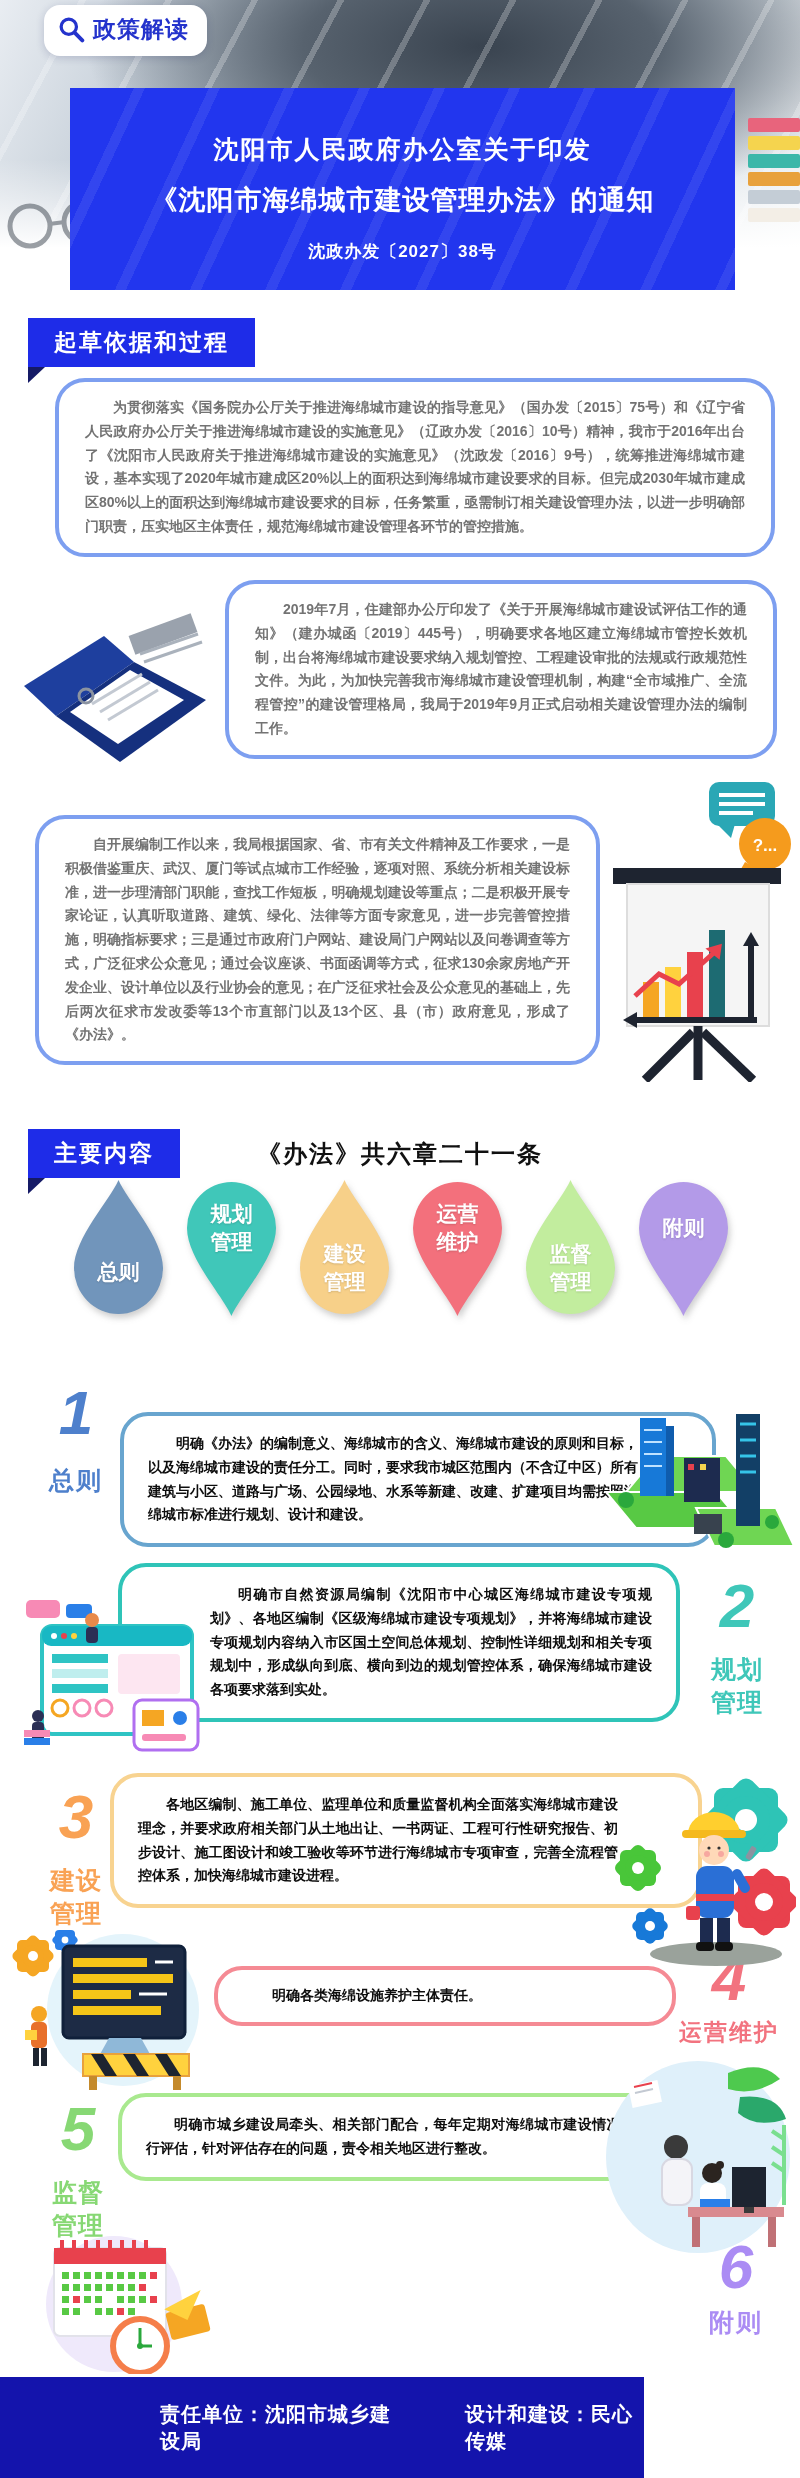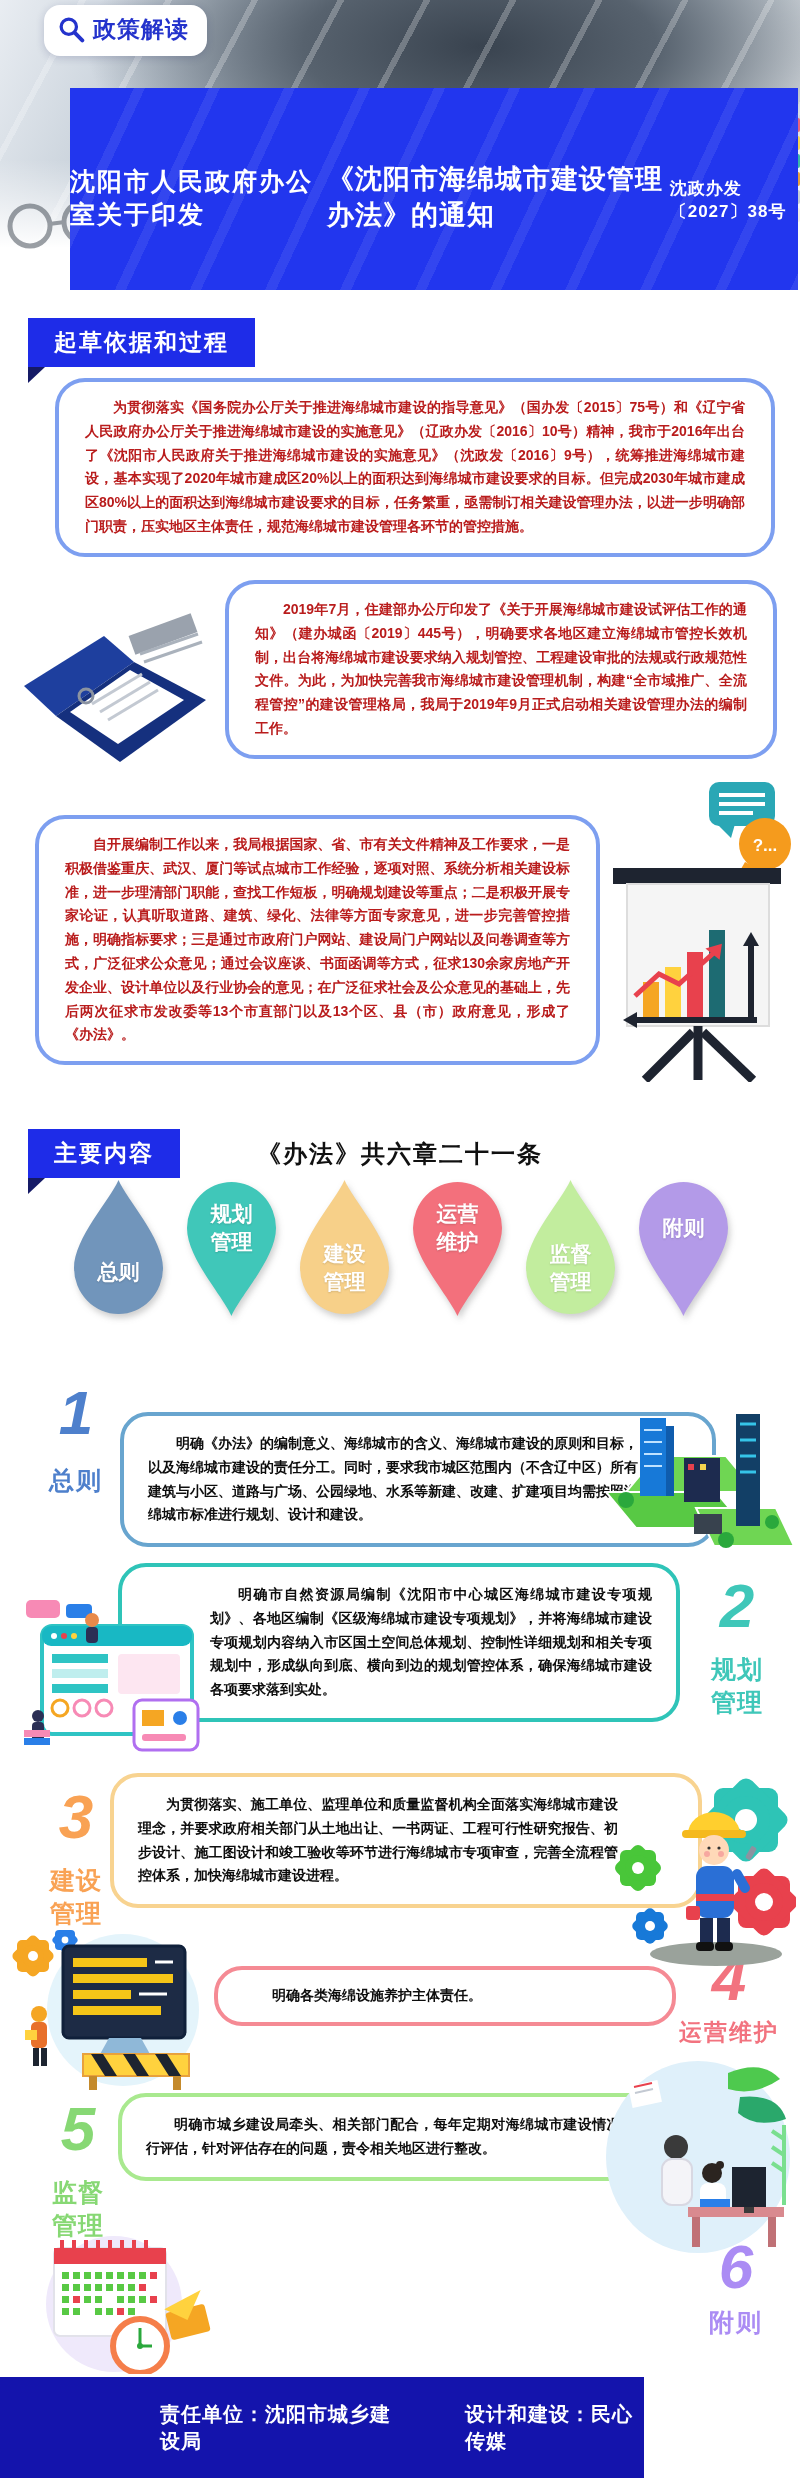--- a/index.html
+++ b/index.html
@@ -15,36 +15,36 @@
     background:repeating-linear-gradient(118deg, rgba(255,255,255,0) 0 70px, rgba(255,255,255,.25) 70px 76px);}
   .glasses{position:absolute;left:2px;top:196px;width:120px;height:60px;opacity:.55;}
   .sticky-notes{position:absolute;right:0;top:118px;width:52px;height:108px;}
   .sticky-notes div{height:14px;margin-bottom:4px;border-radius:2px;}
   .sn1{background:#e8647c;}.sn2{background:#f5d44e;}.sn3{background:#3bb7a9;}
   .sn4{background:#e8a13c;}.sn5{background:#c4cdd6;}.sn6{background:#f3eee6;}
   .badge{position:absolute;left:44px;top:5px;background:#fff;border-radius:16px;
     padding:9px 18px 11px 14px;display:flex;align-items:center;gap:8px;
     box-shadow:0 2px 8px rgba(20,30,90,.18);}
   .badge-label{color:#2433cc;font-size:23px;font-weight:800;letter-spacing:1px;}
-  .banner{position:absolute;left:70px;top:88px;width:728px;height:202px;background:#2236ee;
-    display:flex;flex-direction:row;align-items:center;justify-content:center;overflow:hidden;}
+  .banner{position:absolute;left:70px;top:88px;width:665px;height:202px;background:#2236ee;
+    display:flex;flex-direction:column;align-items:center;justify-content:center;overflow:hidden;}
   .banner::before{content:"";position:absolute;inset:0;
     background:repeating-linear-gradient(115deg, rgba(255,255,255,0) 0 58px, rgba(255,255,255,.08) 58px 68px);}
   .banner-t1{position:relative;color:#fff;font-size:25px;font-weight:800;letter-spacing:2px;margin-top:18px;}
   .banner-t2{position:relative;color:#fff;font-size:27px;font-weight:800;letter-spacing:1px;margin-top:16px;}
   .banner-doc{position:relative;color:#fff;font-size:17px;font-weight:700;margin-top:22px;letter-spacing:1px;}
   
   .section-tab{position:absolute;left:28px;background:#1e2ce8;color:#fff;font-weight:800;
     font-size:23px;letter-spacing:2px;padding:9px 26px;}
   .section-tab::after{content:"";position:absolute;left:0;top:100%;width:0;height:0;
     border-top:16px solid #151a66;border-right:17px solid transparent;}
   
   .pbox{position:absolute;box-sizing:border-box;background:#fff;border:4px solid #7d9ff0;
     border-radius:30px;padding:14px 26px;font-size:14px;font-weight:700;line-height:1.7;
-    color:#b91c1c;text-align:justify;}
+    color:#737373;text-align:justify;}
   .pbox p{margin:0;text-indent:2em;}
   
   .subheading{position:absolute;left:0;top:1138px;width:800px;text-align:center;
     color:#101010;font-size:24px;font-weight:800;letter-spacing:2px;}
   .drops{position:absolute;left:70px;top:1178px;width:662px;display:flex;justify-content:space-between;}
   .drop{position:relative;width:97px;height:140px;filter:drop-shadow(2px 4px 3px rgba(60,60,60,.25));}
   .drop svg{position:absolute;inset:0;}
   .drop-label{position:absolute;left:22px;width:53px;text-align:center;color:#fff;
     font-size:21px;font-weight:800;line-height:1.32;text-shadow:0 1px 2px rgba(0,0,0,.15);}
   .lbl-up-1{top:80px;} .lbl-up-2{top:62px;} .lbl-dn-1{top:36px;} .lbl-dn-2{top:22px;}
@@ -264,21 +264,21 @@
     <rect x="10" y="126" width="12" height="22" rx="4" fill="#2b2f55"></rect>
     <rect x="2" y="134" width="26" height="7" fill="#f78ab5"></rect>
     <rect x="2" y="142" width="26" height="7" fill="#2a7fe8"></rect>
   </svg>
 
   <div class="accent c-orange" style="left:36px;top:1786px;width:80px;">
     <div class="accent-num">3</div>
     <div class="accent-label two">建设管理</div>
   </div>
   <div class="block-box b-orange" style="left:110px;top:1773px;width:592px;padding-right:80px;">
-    <p>为贯彻落实、施工单位、监理单位和质量监督机构全面落实海绵城市建设理念，并要求政府相关部门从土地出让、一书两证、工程可行性研究报告、初步设计、施工图设计和竣工验收等环节进行海绵城市专项审查，完善全流程管控体系，加快海绵城市建设进程。</p>
+    <p>各地区编制、施工单位、监理单位和质量监督机构全面落实海绵城市建设理念，并要求政府相关部门从土地出让、一书两证、工程可行性研究报告、初步设计、施工图设计和竣工验收等环节进行海绵城市专项审查，完善全流程管控体系，加快海绵城市建设进程。</p>
   </div>
   <svg class="illus" style="left:612px;top:1776px;" width="184" height="192" viewBox="0 0 184 192">
     <ellipse cx="104" cy="178" rx="66" ry="12" fill="#9aa29b"></ellipse>
     <g transform="translate(134 44)">
       <rect x="-32" y="-32" width="64" height="64" rx="9" fill="#2ec4b6"></rect>
       <rect x="-32" y="-32" width="64" height="64" rx="9" fill="#2ec4b6" transform="rotate(45)"></rect>
       <circle r="24" fill="#2ec4b6"></circle>
         <circle r="11" fill="#fff"></circle>
     </g>
     <g transform="translate(26 92)">

